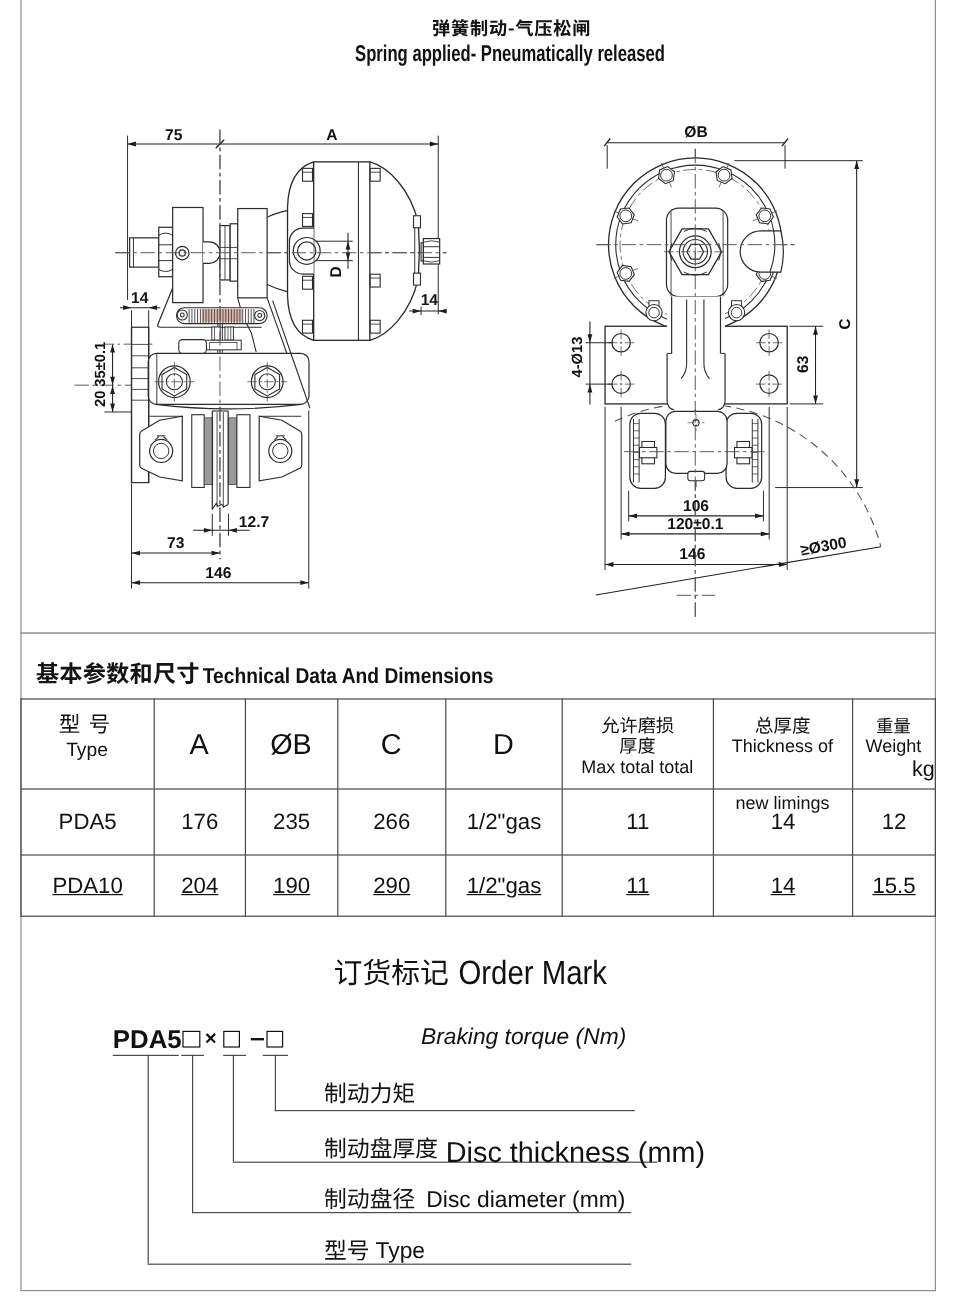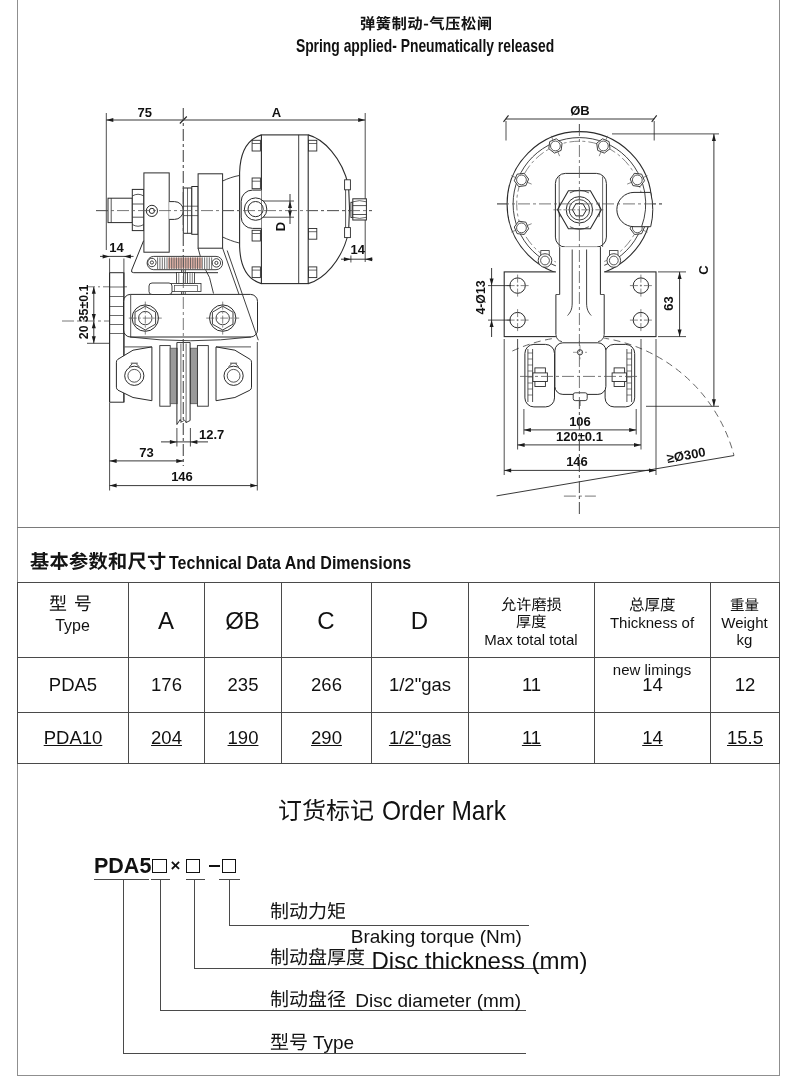--- a/index.html
+++ b/index.html
@@ -82,21 +82,21 @@
 
 <div class="abs" style="left:17px;top:616.5px;width:111px;text-align:center;font-size:16px;">Type</div>
 <div class="abs" style="left:128px;top:607px;width:76px;text-align:center;font-size:24px;">A</div>
 <div class="abs" style="left:204px;top:607px;width:77px;text-align:center;font-size:24px;">ØB</div>
 <div class="abs" style="left:281px;top:607px;width:90px;text-align:center;font-size:24px;">C</div>
 <div class="abs" style="left:371px;top:607px;width:97px;text-align:center;font-size:24px;">D</div>
 <div class="abs" style="left:468px;top:631.3px;width:126px;text-align:center;font-size:15px;">Max total total</div>
 <div class="abs" style="left:594px;top:613.5px;width:116px;text-align:center;font-size:15px;">Thickness of</div>
 <div class="abs" style="left:594px;top:661px;width:116px;text-align:center;font-size:15px;">new limings</div>
 <div class="abs" style="left:710px;top:613.5px;width:69px;text-align:center;font-size:15px;">Weight</div>
-<div class="abs" style="left:710px;top:631.3px;width:69px;text-align:center;font-size:15px;">kg</div>
+<div class="abs" style="left:710px;top:631.3px;width:69px;text-align:right;font-size:18px;">kg</div>
 <svg class="abs" style="left:48.6px;top:591.1px" width="46" height="24" viewBox="0 -18.9 46 24">
     <path d="M11.4 -14.1V-8.1H12.7V-14.1ZM14.8 -15.0V-7.0C14.8 -6.7 14.7 -6.7 14.4 -6.6C14.2 -6.6 13.3 -6.6 12.2 -6.7C12.4 -6.3 12.6 -5.8 12.7 -5.4C14.0 -5.4 14.8 -5.4 15.4 -5.7C15.9 -5.8 16.1 -6.2 16.1 -6.9V-15.0ZM7.0 -13.2V-10.7H4.8V-10.8V-13.2ZM1.2 -10.7V-9.5H3.4C3.2 -8.3 2.6 -7.1 1.1 -6.1C1.3 -5.9 1.8 -5.4 1.9 -5.2C3.8 -6.3 4.5 -7.9 4.7 -9.5H7.0V-5.6H8.3V-9.5H10.3V-10.7H8.3V-13.2H9.9V-14.4H1.8V-13.2H3.5V-10.8V-10.7ZM8.4 -6.0V-4.0H2.7V-2.7H8.4V-0.4H0.8V0.8H17.1V-0.4H9.8V-2.7H15.3V-4.0H9.8V-6.0Z M29.5 -13.2H38.1V-10.7H29.5ZM28.2 -14.4V-9.5H39.5V-14.4ZM26.0 -7.9V-6.7H29.7C29.3 -5.6 28.9 -4.3 28.5 -3.4H37.9C37.6 -1.3 37.2 -0.3 36.8 0.0C36.5 0.2 36.3 0.2 35.9 0.2C35.4 0.2 34.1 0.2 32.8 0.0C33.1 0.4 33.3 0.9 33.3 1.3C34.5 1.4 35.7 1.4 36.3 1.4C37.0 1.4 37.5 1.3 37.9 0.9C38.6 0.3 39.0 -1.0 39.4 -4.0C39.5 -4.2 39.5 -4.7 39.5 -4.7H30.5L31.2 -6.7H41.6V-7.9Z" fill="#141414"></path>
   </svg>
 <svg class="abs" style="left:500.6px;top:594.3px" width="62" height="21" viewBox="0 -16.0 62 21">
     <path d="M2.2 -5.8C2.6 -6.0 3.1 -6.0 5.2 -6.2C5.0 -2.8 4.3 -0.7 0.5 0.3C0.8 0.5 1.1 1.0 1.2 1.3C5.4 0.0 6.1 -2.4 6.4 -6.3L8.7 -6.5V-0.8C8.7 0.5 9.1 0.9 10.5 0.9C10.8 0.9 12.5 0.9 12.8 0.9C14.2 0.9 14.5 0.2 14.7 -2.5C14.4 -2.6 13.9 -2.8 13.6 -3.0C13.5 -0.6 13.4 -0.2 12.7 -0.2C12.3 -0.2 10.9 -0.2 10.6 -0.2C9.9 -0.2 9.8 -0.3 9.8 -0.8V-6.6L11.7 -6.8C12.1 -6.3 12.4 -5.8 12.6 -5.5L13.6 -6.1C12.8 -7.4 11.2 -9.4 10.0 -10.9L9.0 -10.3C9.7 -9.5 10.4 -8.6 11.0 -7.8L3.8 -7.3C5.1 -8.7 6.5 -10.5 7.7 -12.4L6.5 -12.9C5.3 -10.7 3.6 -8.6 3.1 -8.0C2.6 -7.4 2.2 -7.1 1.9 -7.0C2.0 -6.7 2.2 -6.1 2.2 -5.8Z M17.0 -11.6C17.8 -10.9 18.8 -9.9 19.3 -9.3L20.1 -10.1C19.6 -10.7 18.6 -11.7 17.8 -12.3ZM20.6 -5.5V-4.4H24.7V1.2H25.9V-4.4H29.8V-5.5H25.9V-9.2H29.2V-10.3H23.2C23.4 -11.0 23.6 -11.8 23.7 -12.6L22.6 -12.8C22.2 -10.7 21.6 -8.7 20.5 -7.4C20.8 -7.3 21.4 -7.1 21.6 -6.9C22.0 -7.5 22.5 -8.3 22.8 -9.2H24.7V-5.5ZM18.3 0.8C18.6 0.5 18.9 0.2 21.4 -1.5C21.3 -1.7 21.1 -2.2 21.1 -2.4L19.4 -1.4V-8.0H15.9V-6.9H18.3V-1.4C18.3 -0.8 18.0 -0.4 17.7 -0.3C17.9 -0.0 18.3 0.5 18.3 0.8Z M33.7 -5.0V-4.1H37.1C36.1 -2.9 34.5 -1.9 33.0 -1.2C33.2 -1.0 33.5 -0.6 33.6 -0.4C34.4 -0.7 35.2 -1.2 35.9 -1.7V1.2H37.0V0.7H42.8V1.2H43.9V-2.8H37.2C37.6 -3.2 38.0 -3.6 38.4 -4.1H44.8V-5.0ZM41.5 -10.1V-9.1H39.5V-8.3H41.1C40.5 -7.5 39.6 -6.8 38.8 -6.4C39.0 -6.2 39.3 -5.9 39.4 -5.7C40.1 -6.1 40.9 -6.8 41.5 -7.5V-5.3H42.4V-7.5C43.0 -6.8 43.8 -6.2 44.4 -5.8C44.6 -6.0 44.9 -6.3 45.1 -6.5C44.3 -6.9 43.4 -7.6 42.7 -8.3H44.7V-9.1H42.4V-10.1ZM36.0 -10.1V-9.1H33.8V-8.3H35.7C35.1 -7.5 34.2 -6.8 33.4 -6.4C33.6 -6.2 33.9 -5.9 34.0 -5.7C34.7 -6.1 35.4 -6.8 36.0 -7.5V-5.3H37.0V-7.5C37.5 -7.1 38.1 -6.6 38.3 -6.3L38.9 -7.1C38.6 -7.3 37.6 -7.9 37.1 -8.3H38.9V-9.1H37.0V-10.1ZM37.0 -0.1V-1.9H42.8V-0.1ZM37.8 -12.5C38.0 -12.2 38.1 -11.8 38.2 -11.4H32.1V-6.7C32.1 -4.5 32.0 -1.5 30.8 0.6C31.1 0.7 31.6 1.1 31.7 1.3C33.0 -1.0 33.2 -4.4 33.2 -6.7V-10.4H44.8V-11.4H39.5C39.4 -11.8 39.2 -12.3 39.0 -12.7Z M53.3 -11.3H57.6V-9.4H53.3ZM52.2 -12.2V-8.5H58.7V-12.2ZM54.9 -5.4V-3.9C54.9 -2.7 54.6 -1.0 50.4 0.2C50.7 0.4 51.0 0.9 51.1 1.1C55.5 -0.2 56.0 -2.3 56.0 -3.8V-5.4ZM56.0 -1.1C57.2 -0.4 58.8 0.7 59.5 1.3L60.3 0.4C59.4 -0.2 57.9 -1.2 56.7 -1.9ZM51.8 -7.4V-1.9H52.9V-6.4H58.1V-1.9H59.2V-7.4ZM48.2 -12.8V-9.7H46.2V-8.6H48.2V-5.1C47.4 -4.9 46.6 -4.7 46.0 -4.5L46.3 -3.4L48.2 -4.0V-0.2C48.2 -0.0 48.1 0.0 47.9 0.0C47.7 0.0 47.1 0.0 46.4 0.0C46.6 0.4 46.7 0.9 46.8 1.2C47.8 1.2 48.4 1.1 48.7 0.9C49.1 0.7 49.3 0.4 49.3 -0.2V-4.4L51.2 -5.0L51.0 -6.0L49.3 -5.5V-8.6H51.0V-9.7H49.3V-12.8Z" fill="#141414"></path>
   </svg>
 <svg class="abs" style="left:515.8px;top:610.8px" width="32" height="21" viewBox="0 -16.0 32 21">
     <path d="M5.6 -7.6H11.7V-6.6H5.6ZM5.6 -9.3H11.7V-8.3H5.6ZM4.5 -10.1V-5.8H12.8V-10.1ZM8.2 -3.2V-2.4H3.2V-1.5H8.2V-0.1C8.2 0.1 8.2 0.2 7.9 0.2C7.7 0.2 6.8 0.2 5.8 0.2C5.9 0.5 6.1 0.8 6.2 1.1C7.4 1.1 8.2 1.1 8.7 1.0C9.2 0.8 9.3 0.5 9.3 -0.0V-1.5H14.5V-2.4H9.3V-2.8C10.7 -3.1 12.0 -3.7 13.0 -4.4L12.3 -5.0L12.1 -4.9H4.5V-4.1H10.7C9.9 -3.8 9.0 -3.4 8.2 -3.2ZM2.0 -12.0V-7.5C2.0 -5.1 1.9 -1.8 0.5 0.6C0.8 0.7 1.3 1.0 1.5 1.2C2.9 -1.3 3.1 -5.0 3.1 -7.5V-10.9H14.3V-12.0Z M21.1 -9.8V-8.5H18.6V-7.5H21.1V-5.0H27.0V-7.5H29.4V-8.5H27.0V-9.8H25.9V-8.5H22.2V-9.8ZM25.9 -7.5V-5.9H22.2V-7.5ZM26.7 -3.1C26.0 -2.3 25.1 -1.7 24.0 -1.2C22.9 -1.7 22.0 -2.3 21.4 -3.1ZM18.8 -4.0V-3.1H20.8L20.3 -2.9C20.9 -2.0 21.8 -1.3 22.8 -0.7C21.3 -0.3 19.7 0.0 18.1 0.2C18.3 0.4 18.5 0.9 18.6 1.1C20.5 0.9 22.3 0.5 24.0 -0.1C25.5 0.6 27.2 1.0 29.2 1.2C29.3 0.9 29.6 0.5 29.8 0.2C28.2 0.1 26.6 -0.2 25.2 -0.7C26.6 -1.4 27.7 -2.4 28.4 -3.7L27.7 -4.1L27.5 -4.0ZM22.4 -12.6C22.6 -12.2 22.8 -11.7 23.0 -11.3H17.1V-7.1C17.1 -4.8 17.0 -1.6 15.8 0.7C16.1 0.8 16.6 1.0 16.8 1.2C18.1 -1.2 18.3 -4.7 18.3 -7.1V-10.2H29.6V-11.3H24.3C24.1 -11.7 23.8 -12.4 23.5 -12.8Z" fill="#141414"></path>
   </svg>
 <svg class="abs" style="left:628.7px;top:594.0px" width="48" height="21" viewBox="0 -16.3 48 21">
@@ -136,21 +136,21 @@
   </svg>
 <svg class="abs" style="left:270px;top:943.5px" width="96" height="26" viewBox="0 -19.9 96 26">
     <path d="M12.8 -14.2V-3.7H14.2V-14.2ZM16.2 -15.8V-0.4C16.2 -0.1 16.1 -0.0 15.8 -0.0C15.5 -0.0 14.4 -0.0 13.3 -0.1C13.5 0.4 13.7 1.0 13.8 1.4C15.2 1.4 16.2 1.4 16.8 1.2C17.4 0.9 17.6 0.5 17.6 -0.5V-15.8ZM2.7 -15.5C2.3 -13.7 1.7 -11.8 0.8 -10.5C1.1 -10.4 1.8 -10.1 2.1 -10.0C2.4 -10.5 2.7 -11.2 3.0 -11.9H5.5V-9.9H0.9V-8.6H5.5V-6.7H1.7V-0.0H3.0V-5.4H5.5V1.5H6.9V-5.4H9.5V-1.5C9.5 -1.3 9.4 -1.2 9.2 -1.2C9.0 -1.2 8.4 -1.2 7.6 -1.2C7.8 -0.9 7.9 -0.4 8.0 0.0C9.0 0.0 9.8 0.0 10.2 -0.2C10.7 -0.4 10.8 -0.8 10.8 -1.4V-6.7H6.9V-8.6H11.5V-9.9H6.9V-11.9H10.7V-13.2H6.9V-15.9H5.5V-13.2H3.5C3.7 -13.9 3.9 -14.6 4.0 -15.2Z M20.7 -14.4V-13.1H28.0V-14.4ZM31.4 -15.6C31.4 -14.3 31.4 -12.9 31.4 -11.6H28.6V-10.2H31.3C31.1 -5.9 30.3 -1.9 27.7 0.5C28.1 0.7 28.6 1.2 28.8 1.5C31.6 -1.2 32.4 -5.5 32.7 -10.2H35.5C35.3 -3.5 35.1 -0.9 34.6 -0.4C34.4 -0.1 34.2 -0.1 33.8 -0.1C33.4 -0.1 32.4 -0.1 31.4 -0.2C31.6 0.2 31.7 0.8 31.8 1.2C32.8 1.3 33.8 1.3 34.4 1.2C35.0 1.2 35.4 1.0 35.8 0.5C36.5 -0.3 36.7 -3.0 37.0 -10.8C37.0 -11.1 37.0 -11.6 37.0 -11.6H32.8C32.8 -12.9 32.8 -14.3 32.8 -15.6ZM20.7 -0.8 20.7 -0.9V-0.8C21.1 -1.1 21.8 -1.3 27.1 -2.5L27.5 -1.2L28.7 -1.6C28.4 -3.0 27.5 -5.2 26.8 -6.9L25.6 -6.6C26.0 -5.7 26.4 -4.7 26.7 -3.7L22.2 -2.7C22.9 -4.4 23.7 -6.6 24.1 -8.6H28.4V-9.9H20.0V-8.6H22.7C22.2 -6.3 21.4 -4.1 21.1 -3.5C20.8 -2.8 20.5 -2.2 20.2 -2.1C20.4 -1.8 20.6 -1.1 20.7 -0.8Z M45.4 -8.1C46.5 -7.5 47.8 -6.7 48.5 -6.1L49.2 -7.0C48.5 -7.6 47.2 -8.4 46.1 -8.9ZM46.8 -16.1C46.7 -15.7 46.4 -15.1 46.2 -14.5H42.0V-11.2L42.0 -10.4H39.0V-9.2H41.8C41.5 -8.0 40.9 -6.9 39.4 -5.9C39.7 -5.7 40.2 -5.2 40.5 -4.9C42.2 -6.1 43.0 -7.6 43.3 -9.2H52.1V-7.0C52.1 -6.8 52.0 -6.7 51.7 -6.7C51.5 -6.7 50.6 -6.7 49.7 -6.7C49.9 -6.3 50.1 -5.8 50.2 -5.5C51.5 -5.5 52.3 -5.5 52.8 -5.7C53.3 -5.9 53.5 -6.3 53.5 -7.0V-9.2H56.2V-10.4H53.5V-14.5H47.7L48.4 -15.8ZM45.5 -12.3C46.5 -11.8 47.8 -11.0 48.4 -10.4H43.4L43.5 -11.2V-13.4H52.1V-10.4H48.4L49.1 -11.3C48.5 -11.9 47.3 -12.7 46.2 -13.1ZM41.0 -5.0V-0.3H38.9V1.0H56.1V-0.3H54.0V-5.0ZM42.3 -0.3V-3.8H44.9V-0.3ZM46.2 -0.3V-3.8H48.7V-0.3ZM50.1 -0.3V-3.8H52.6V-0.3Z M64.0 -9.5H71.6V-8.2H64.0ZM64.0 -11.7H71.6V-10.4H64.0ZM62.6 -12.6V-7.3H73.0V-12.6ZM67.3 -4.0V-3.1H61.0V-1.9H67.3V-0.1C67.3 0.2 67.2 0.2 66.9 0.2C66.6 0.3 65.5 0.3 64.2 0.2C64.4 0.6 64.6 1.0 64.7 1.4C66.3 1.4 67.3 1.4 67.9 1.2C68.5 1.0 68.7 0.7 68.7 -0.1V-1.9H75.2V-3.1H68.7V-3.4C70.3 -3.9 72.0 -4.7 73.3 -5.5L72.4 -6.3L72.1 -6.2H62.6V-5.1H70.4C69.4 -4.7 68.3 -4.3 67.3 -4.0ZM59.5 -15.0V-9.4C59.5 -6.4 59.3 -2.2 57.6 0.8C58.0 0.9 58.6 1.3 58.9 1.5C60.6 -1.6 60.9 -6.2 60.9 -9.4V-13.6H74.9V-15.0Z M83.3 -12.2V-10.6H80.3V-9.4H83.3V-6.3H90.7V-9.4H93.8V-10.6H90.7V-12.2H89.3V-10.6H84.7V-12.2ZM89.3 -9.4V-7.4H84.7V-9.4ZM90.4 -3.9C89.5 -2.9 88.4 -2.1 87.0 -1.5C85.7 -2.1 84.5 -2.9 83.8 -3.9ZM80.5 -5.0V-3.9H83.0L82.4 -3.6C83.1 -2.5 84.2 -1.6 85.4 -0.9C83.7 -0.3 81.7 0.0 79.6 0.2C79.9 0.5 80.1 1.1 80.2 1.4C82.6 1.1 84.9 0.7 86.9 -0.1C88.8 0.7 91.0 1.2 93.4 1.5C93.6 1.2 94.0 0.6 94.3 0.3C92.2 0.1 90.2 -0.3 88.5 -0.9C90.2 -1.8 91.6 -3.0 92.5 -4.6L91.6 -5.1L91.3 -5.0ZM85.0 -15.7C85.3 -15.2 85.5 -14.6 85.7 -14.1H78.4V-8.9C78.4 -6.1 78.3 -2.0 76.7 0.9C77.1 1.0 77.7 1.3 78.0 1.5C79.6 -1.5 79.8 -5.9 79.8 -8.9V-12.7H94.0V-14.1H87.4C87.1 -14.7 86.8 -15.4 86.4 -16.1Z" fill="#141414"></path>
   </svg>
 <svg class="abs" style="left:270px;top:986.0px" width="77" height="26" viewBox="0 -19.9 77 26">
     <path d="M12.8 -14.2V-3.7H14.2V-14.2ZM16.2 -15.8V-0.4C16.2 -0.1 16.1 -0.0 15.8 -0.0C15.5 -0.0 14.4 -0.0 13.3 -0.1C13.5 0.4 13.7 1.0 13.8 1.4C15.2 1.4 16.2 1.4 16.8 1.2C17.4 0.9 17.6 0.5 17.6 -0.5V-15.8ZM2.7 -15.5C2.3 -13.7 1.7 -11.8 0.8 -10.5C1.1 -10.4 1.8 -10.1 2.1 -10.0C2.4 -10.5 2.7 -11.2 3.0 -11.9H5.5V-9.9H0.9V-8.6H5.5V-6.7H1.7V-0.0H3.0V-5.4H5.5V1.5H6.9V-5.4H9.5V-1.5C9.5 -1.3 9.4 -1.2 9.2 -1.2C9.0 -1.2 8.4 -1.2 7.6 -1.2C7.8 -0.9 7.9 -0.4 8.0 0.0C9.0 0.0 9.8 0.0 10.2 -0.2C10.7 -0.4 10.8 -0.8 10.8 -1.4V-6.7H6.9V-8.6H11.5V-9.9H6.9V-11.9H10.7V-13.2H6.9V-15.9H5.5V-13.2H3.5C3.7 -13.9 3.9 -14.6 4.0 -15.2Z M20.7 -14.4V-13.1H28.0V-14.4ZM31.4 -15.6C31.4 -14.3 31.4 -12.9 31.4 -11.6H28.6V-10.2H31.3C31.1 -5.9 30.3 -1.9 27.7 0.5C28.1 0.7 28.6 1.2 28.8 1.5C31.6 -1.2 32.4 -5.5 32.7 -10.2H35.5C35.3 -3.5 35.1 -0.9 34.6 -0.4C34.4 -0.1 34.2 -0.1 33.8 -0.1C33.4 -0.1 32.4 -0.1 31.4 -0.2C31.6 0.2 31.7 0.8 31.8 1.2C32.8 1.3 33.8 1.3 34.4 1.2C35.0 1.2 35.4 1.0 35.8 0.5C36.5 -0.3 36.7 -3.0 37.0 -10.8C37.0 -11.1 37.0 -11.6 37.0 -11.6H32.8C32.8 -12.9 32.8 -14.3 32.8 -15.6ZM20.7 -0.8 20.7 -0.9V-0.8C21.1 -1.1 21.8 -1.3 27.1 -2.5L27.5 -1.2L28.7 -1.6C28.4 -3.0 27.5 -5.2 26.8 -6.9L25.6 -6.6C26.0 -5.7 26.4 -4.7 26.7 -3.7L22.2 -2.7C22.9 -4.4 23.7 -6.6 24.1 -8.6H28.4V-9.9H20.0V-8.6H22.7C22.2 -6.3 21.4 -4.1 21.1 -3.5C20.8 -2.8 20.5 -2.2 20.2 -2.1C20.4 -1.8 20.6 -1.1 20.7 -0.8Z M45.4 -8.1C46.5 -7.5 47.8 -6.7 48.5 -6.1L49.2 -7.0C48.5 -7.6 47.2 -8.4 46.1 -8.9ZM46.8 -16.1C46.7 -15.7 46.4 -15.1 46.2 -14.5H42.0V-11.2L42.0 -10.4H39.0V-9.2H41.8C41.5 -8.0 40.9 -6.9 39.4 -5.9C39.7 -5.7 40.2 -5.2 40.5 -4.9C42.2 -6.1 43.0 -7.6 43.3 -9.2H52.1V-7.0C52.1 -6.8 52.0 -6.7 51.7 -6.7C51.5 -6.7 50.6 -6.7 49.7 -6.7C49.9 -6.3 50.1 -5.8 50.2 -5.5C51.5 -5.5 52.3 -5.5 52.8 -5.7C53.3 -5.9 53.5 -6.3 53.5 -7.0V-9.2H56.2V-10.4H53.5V-14.5H47.7L48.4 -15.8ZM45.5 -12.3C46.5 -11.8 47.8 -11.0 48.4 -10.4H43.4L43.5 -11.2V-13.4H52.1V-10.4H48.4L49.1 -11.3C48.5 -11.9 47.3 -12.7 46.2 -13.1ZM41.0 -5.0V-0.3H38.9V1.0H56.1V-0.3H54.0V-5.0ZM42.3 -0.3V-3.8H44.9V-0.3ZM46.2 -0.3V-3.8H48.7V-0.3ZM50.1 -0.3V-3.8H52.6V-0.3Z M61.9 -15.9C61.1 -14.6 59.4 -13.0 57.9 -12.0C58.2 -11.7 58.5 -11.2 58.7 -10.8C60.4 -12.0 62.1 -13.7 63.2 -15.4ZM64.3 -15.0V-13.6H71.6C69.7 -11.1 66.1 -9.0 62.9 -8.0C63.2 -7.7 63.6 -7.2 63.8 -6.8C65.6 -7.5 67.5 -8.5 69.3 -9.7C71.1 -8.9 73.3 -7.7 74.4 -7.0L75.2 -8.1C74.1 -8.8 72.1 -9.8 70.4 -10.5C71.8 -11.6 73.0 -12.9 73.9 -14.4L72.8 -15.0L72.6 -15.0ZM64.3 -6.3V-5.0H68.5V-0.3H63.1V1.0H75.2V-0.3H69.9V-5.0H74.0V-6.3ZM62.2 -11.7C61.1 -9.8 59.4 -7.8 57.7 -6.6C57.9 -6.2 58.3 -5.5 58.4 -5.2C59.1 -5.7 59.8 -6.4 60.4 -7.1V1.5H61.9V-8.8C62.5 -9.6 63.0 -10.4 63.5 -11.2Z" fill="#141414"></path>
   </svg>
 <svg class="abs" style="left:270px;top:1028.5px" width="39" height="26" viewBox="0 -19.9 39 26">
     <path d="M12.1 -14.9V-8.5H13.4V-14.9ZM15.6 -15.8V-7.4C15.6 -7.1 15.5 -7.0 15.2 -7.0C15.0 -7.0 14.0 -7.0 12.9 -7.0C13.1 -6.6 13.3 -6.1 13.4 -5.7C14.7 -5.7 15.7 -5.7 16.2 -6.0C16.8 -6.2 17.0 -6.5 17.0 -7.3V-15.8ZM7.4 -13.9V-11.3H5.0V-11.4V-13.9ZM1.3 -11.3V-10.0H3.6C3.4 -8.8 2.8 -7.5 1.1 -6.5C1.4 -6.3 1.9 -5.7 2.1 -5.5C4.0 -6.7 4.7 -8.4 4.9 -10.0H7.4V-5.9H8.7V-10.0H10.9V-11.3H8.7V-13.9H10.5V-15.2H1.9V-13.9H3.7V-11.4V-11.3ZM8.9 -6.3V-4.2H2.9V-2.9H8.9V-0.5H0.9V0.9H18.1V-0.5H10.3V-2.9H16.1V-4.2H10.3V-6.3Z M23.9 -13.9H33.0V-11.3H23.9ZM22.5 -15.2V-10.1H34.5V-15.2ZM20.2 -8.4V-7.0H24.1C23.7 -5.9 23.3 -4.6 22.9 -3.6H32.8C32.5 -1.4 32.1 -0.4 31.6 0.0C31.4 0.2 31.1 0.2 30.7 0.2C30.2 0.2 28.8 0.2 27.4 0.0C27.7 0.4 27.9 1.0 27.9 1.4C29.2 1.5 30.5 1.5 31.1 1.5C31.9 1.4 32.3 1.3 32.8 0.9C33.5 0.3 34.0 -1.1 34.4 -4.3C34.5 -4.5 34.5 -4.9 34.5 -4.9H25.0L25.7 -7.0H36.7V-8.4Z" fill="#141414"></path>
   </svg>
-<div class="abs" style="left:350.8px;top:926px;font-size:19px;">Braking torque (Nm)</div>
+<div class="abs" style="left:350.8px;top:854px;font-size:19px;font-style:italic;">Braking torque (Nm)</div>
 <div class="abs" style="left:371.5px;top:947px;font-size:24px;">Disc thickness (mm)</div>
 <div class="abs" style="left:355.3px;top:989.5px;font-size:19px;">Disc diameter (mm)</div>
 <div class="abs" style="left:313px;top:1032px;font-size:19px;">Type</div>
 
 <svg class="abs" style="left:0;top:90px;" width="800" height="440" viewBox="0 90 800 440" fill="none">
 <line x1="96" y1="210.6" x2="372" y2="210.6" stroke="#555" stroke-width="0.8" stroke-dasharray="12 3 3 3"></line>
 <line x1="183.3" y1="108" x2="183.3" y2="466" stroke="#555" stroke-width="0.8" stroke-dasharray="12 3 3 3"></line>
 <line x1="106.3" y1="120" x2="365.2" y2="120" stroke="#222" stroke-width="0.9"></line>
 <polygon points="106.3,120.0 113.3,118.0 113.3,122.0" fill="#1c1c1c"></polygon>
 <polygon points="365.2,120.0 358.2,122.0 358.2,118.0" fill="#1c1c1c"></polygon>

